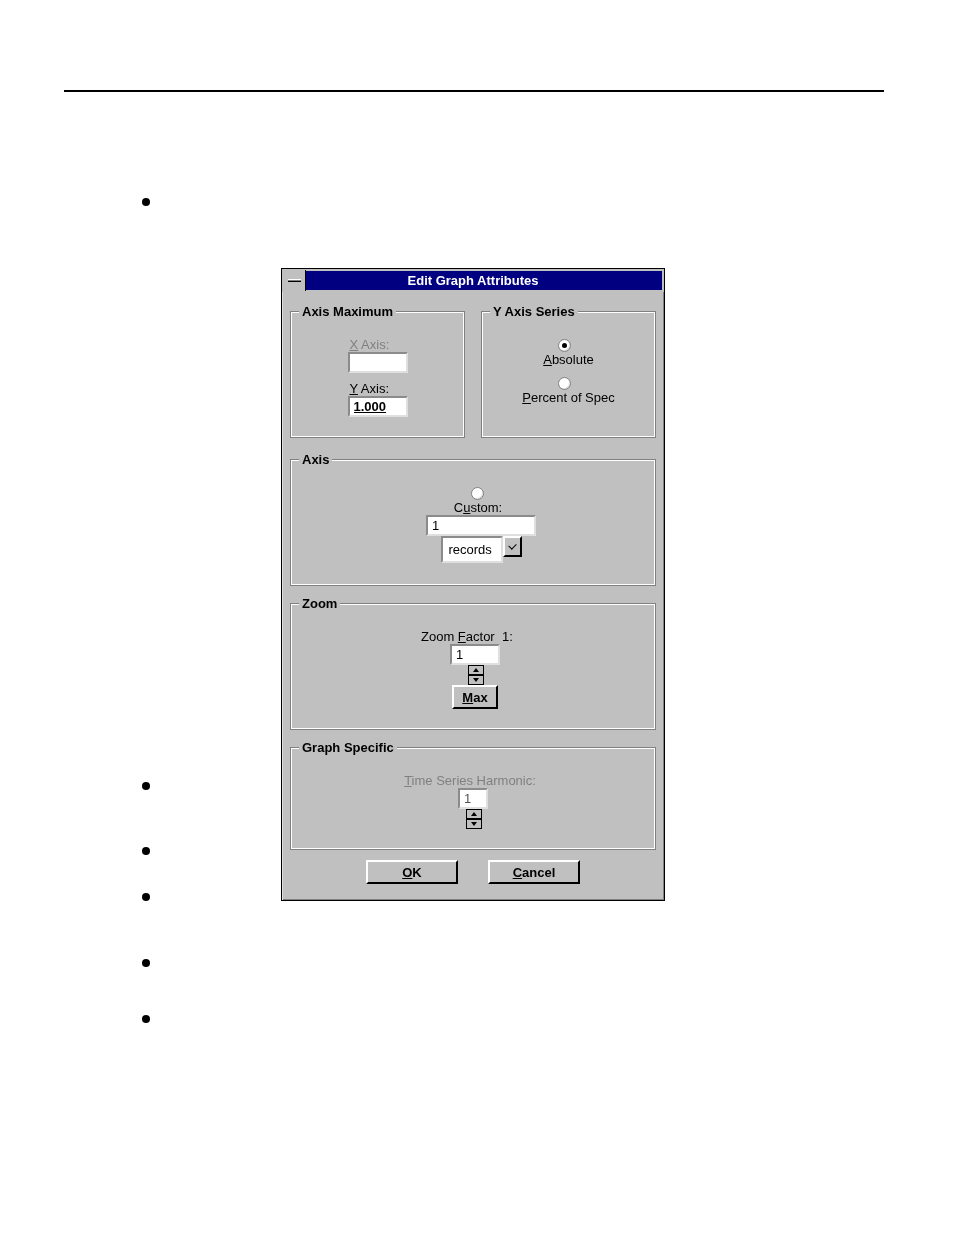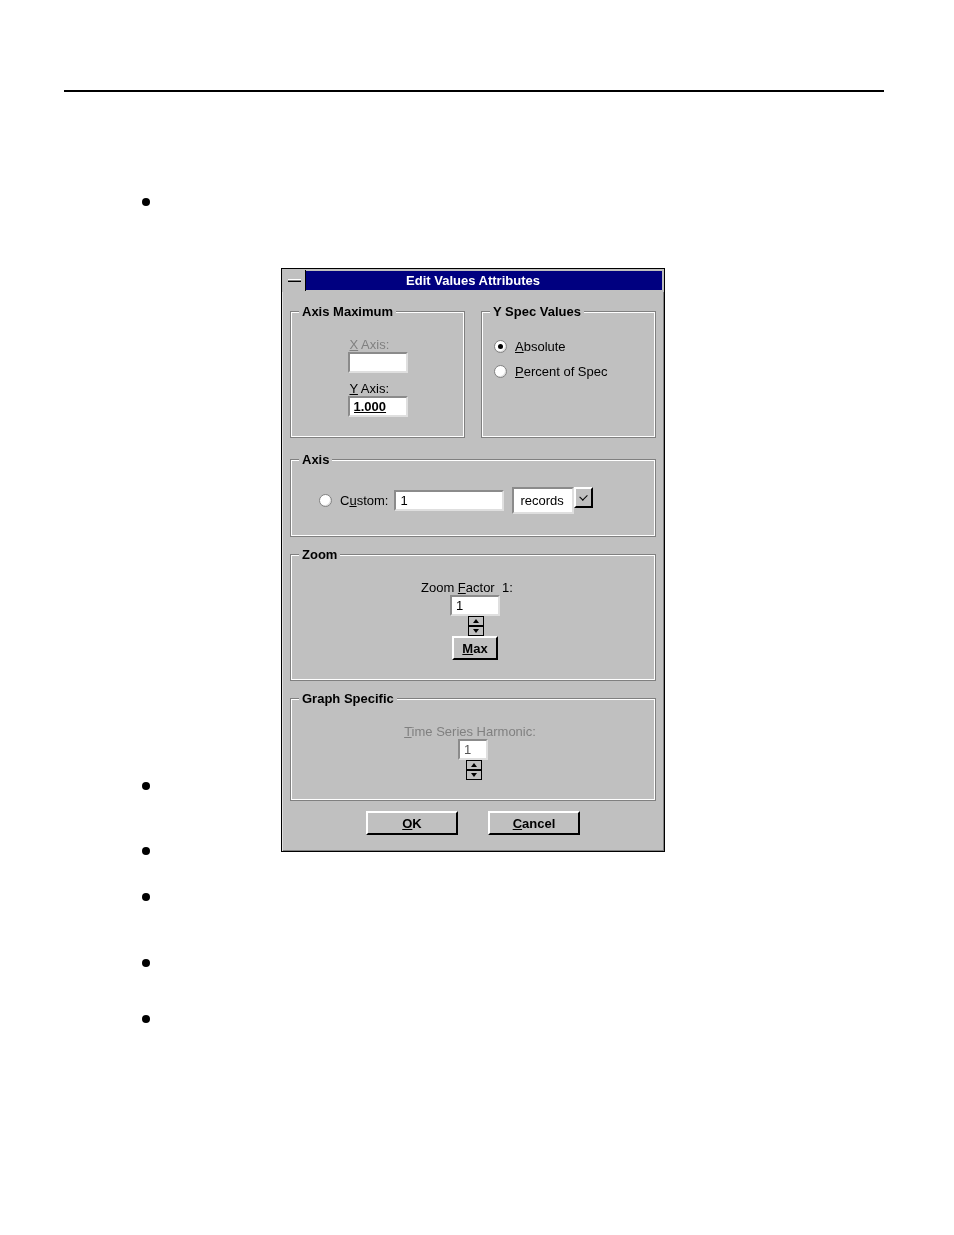--- a/index.html
+++ b/index.html
@@ -114,20 +114,21 @@
     padding: 1px 4px;
     font-family: inherit;
     font-size: 13px;
   }
   .input-text.small { width: 60px; text-decoration: underline; }
   .input-text.med { width: 110px; }
   .radio-row {
     display: flex;
     align-items: center;
     margin: 10px 0;
+    flex-direction: column;
   }
   .radio {
     width: 13px;
     height: 13px;
     border-radius: 50%;
     background: #fff;
     border: 1px solid #808080;
     box-shadow: inset -1px -1px 0 #dfdfdf;
     margin-right: 8px;
     display: inline-flex;
@@ -224,40 +225,40 @@
 <div class="page">
   <div class="hr"></div>
 
   <div class="bullet" style="top:198px;left:142px"></div>
 
   <div class="dialog-wrap">
     <div class="titlebar">
       <div class="sysmenu">
           <div class="dash"></div>
         </div>
-      <div class="title">Edit Values Attributes</div>
+      <div class="title">Edit Graph Attributes</div>
     </div>
 
     <div class="body">
 
       <div class="row2">
         <fieldset>
           <legend>Axis Maximum</legend>
           <div class="row">
             <label class="disabled"><span class="underline-hot">X</span> Axis:</label>
             <input class="input-text small" disabled="" value="" style="">
           </div>
           <div class="row">
             <label><span class="underline-hot">Y</span> Axis:</label>
             <input class="input-text small" style="font-weight: bold;" value="1.000">
           </div>
         </fieldset>
 
         <fieldset>
-          <legend>Y Spec Values</legend>
+          <legend>Y Axis Series</legend>
           <div class="radio-row">
             <span class="radio checked">
                 <span class="dot"></span>
               </span>
             <span><span class="underline-hot">A</span>bsolute</span>
           </div>
           <div class="radio-row">
             <span class="radio"></span>
             <span><span class="underline-hot">P</span>ercent of Spec</span>
           </div>

